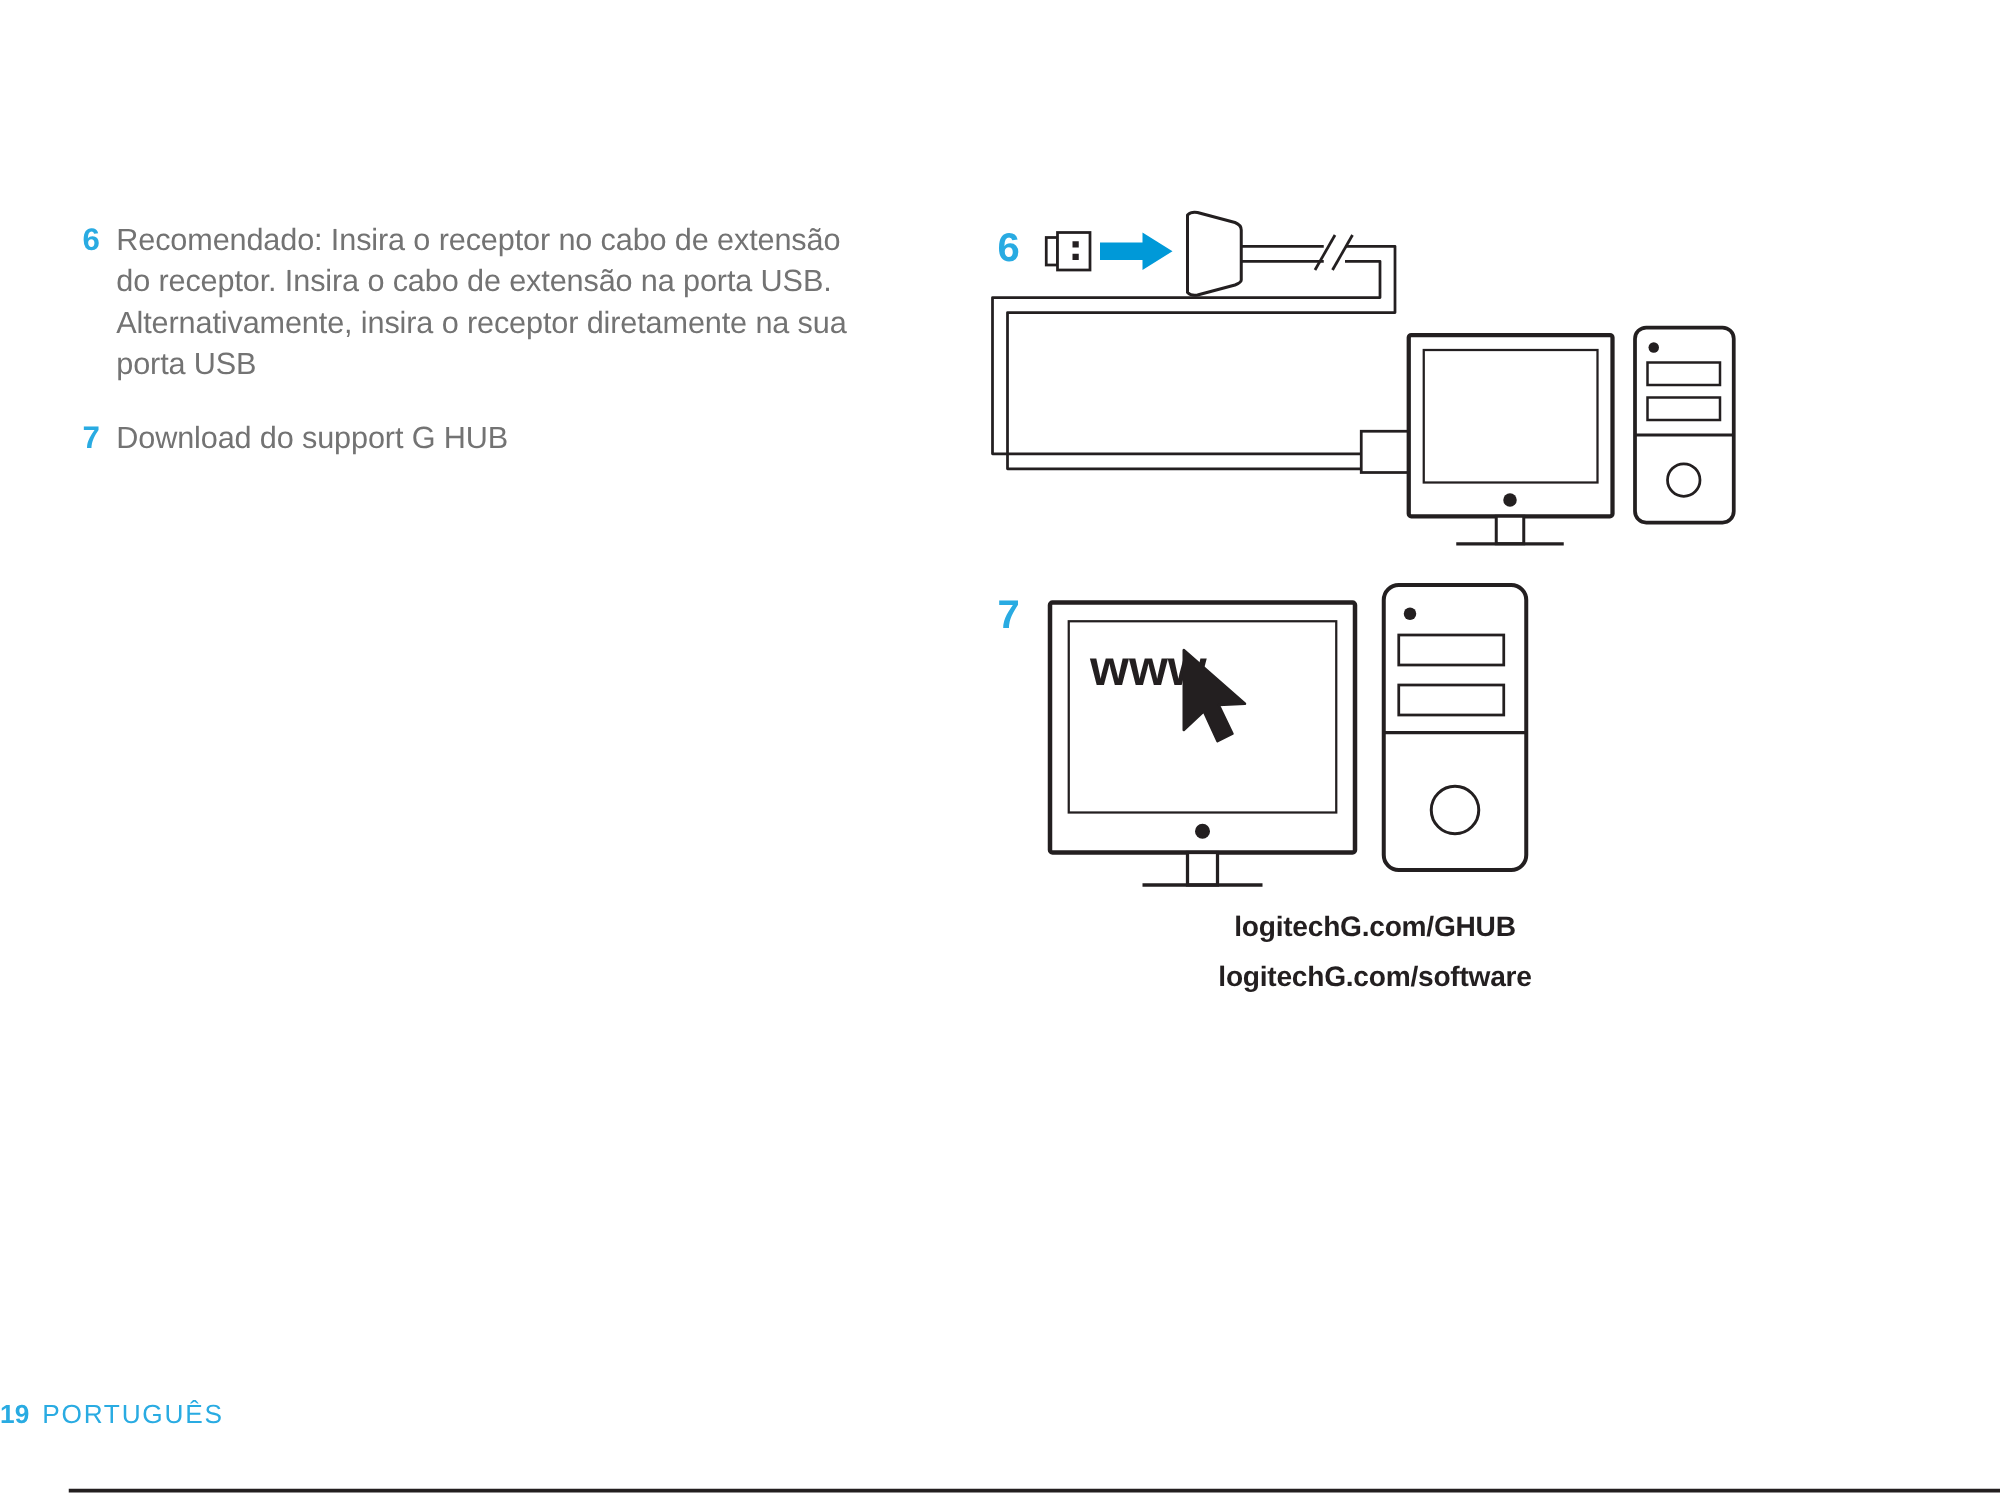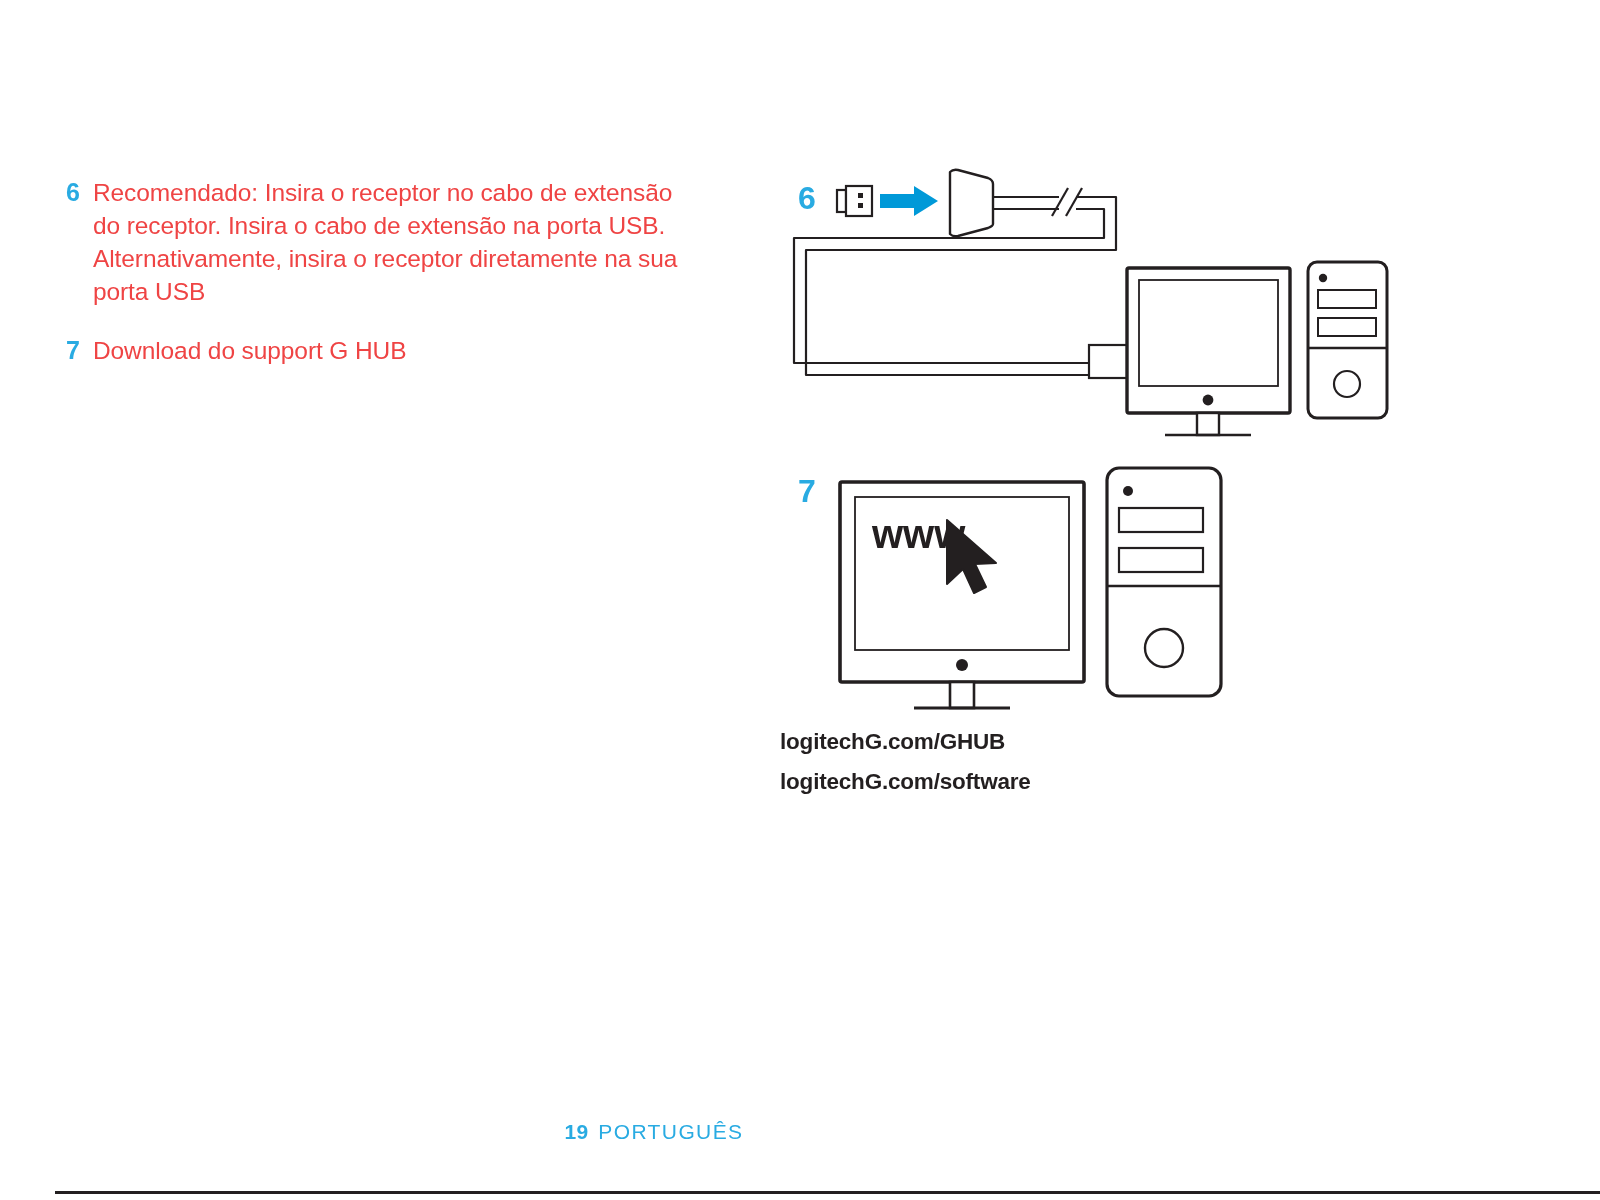--- a/index.html
+++ b/index.html
@@ -33,21 +33,21 @@
     width: 27px;
     font-size: 25px;
     font-weight: 700;
     line-height: 33px;
     color: #29abe2;
   }
   .step-text {
     flex: 1 1 auto;
     font-size: 24.5px;
     line-height: 33px;
-    color: #ef4444;
+    color: #737373;
     letter-spacing: -0.1px;
   }
 
   
   #figures {
     position: absolute;
     left: 780px;
     top: 160px;
     width: 660px;
     height: 680px;
@@ -68,37 +68,37 @@
   #fig7 .fig-num { left: 18px; top: 15px; }
 
   .fig-svg { display: block; }
 
   
   #urls {
     position: absolute;
     left: 780px;
     top: 722px;
     width: 640px;
-    text-align: left;
+    text-align: center;
   }
   .url-line {
     font-size: 22.5px;
     font-weight: 700;
     color: #231f20;
     line-height: 40px;
     letter-spacing: -0.2px;
   }
 
   
   #footer {
     position: absolute;
     left: 0;
     top: 1120px;
     width: 1308px;
-    text-align: center;
+    text-align: left;
     color: #29abe2;
   }
   #footer .pg {
     font-size: 21px;
     font-weight: 700;
     letter-spacing: 0.2px;
   }
   #footer .lang {
     font-size: 21px;
     font-weight: 400;

